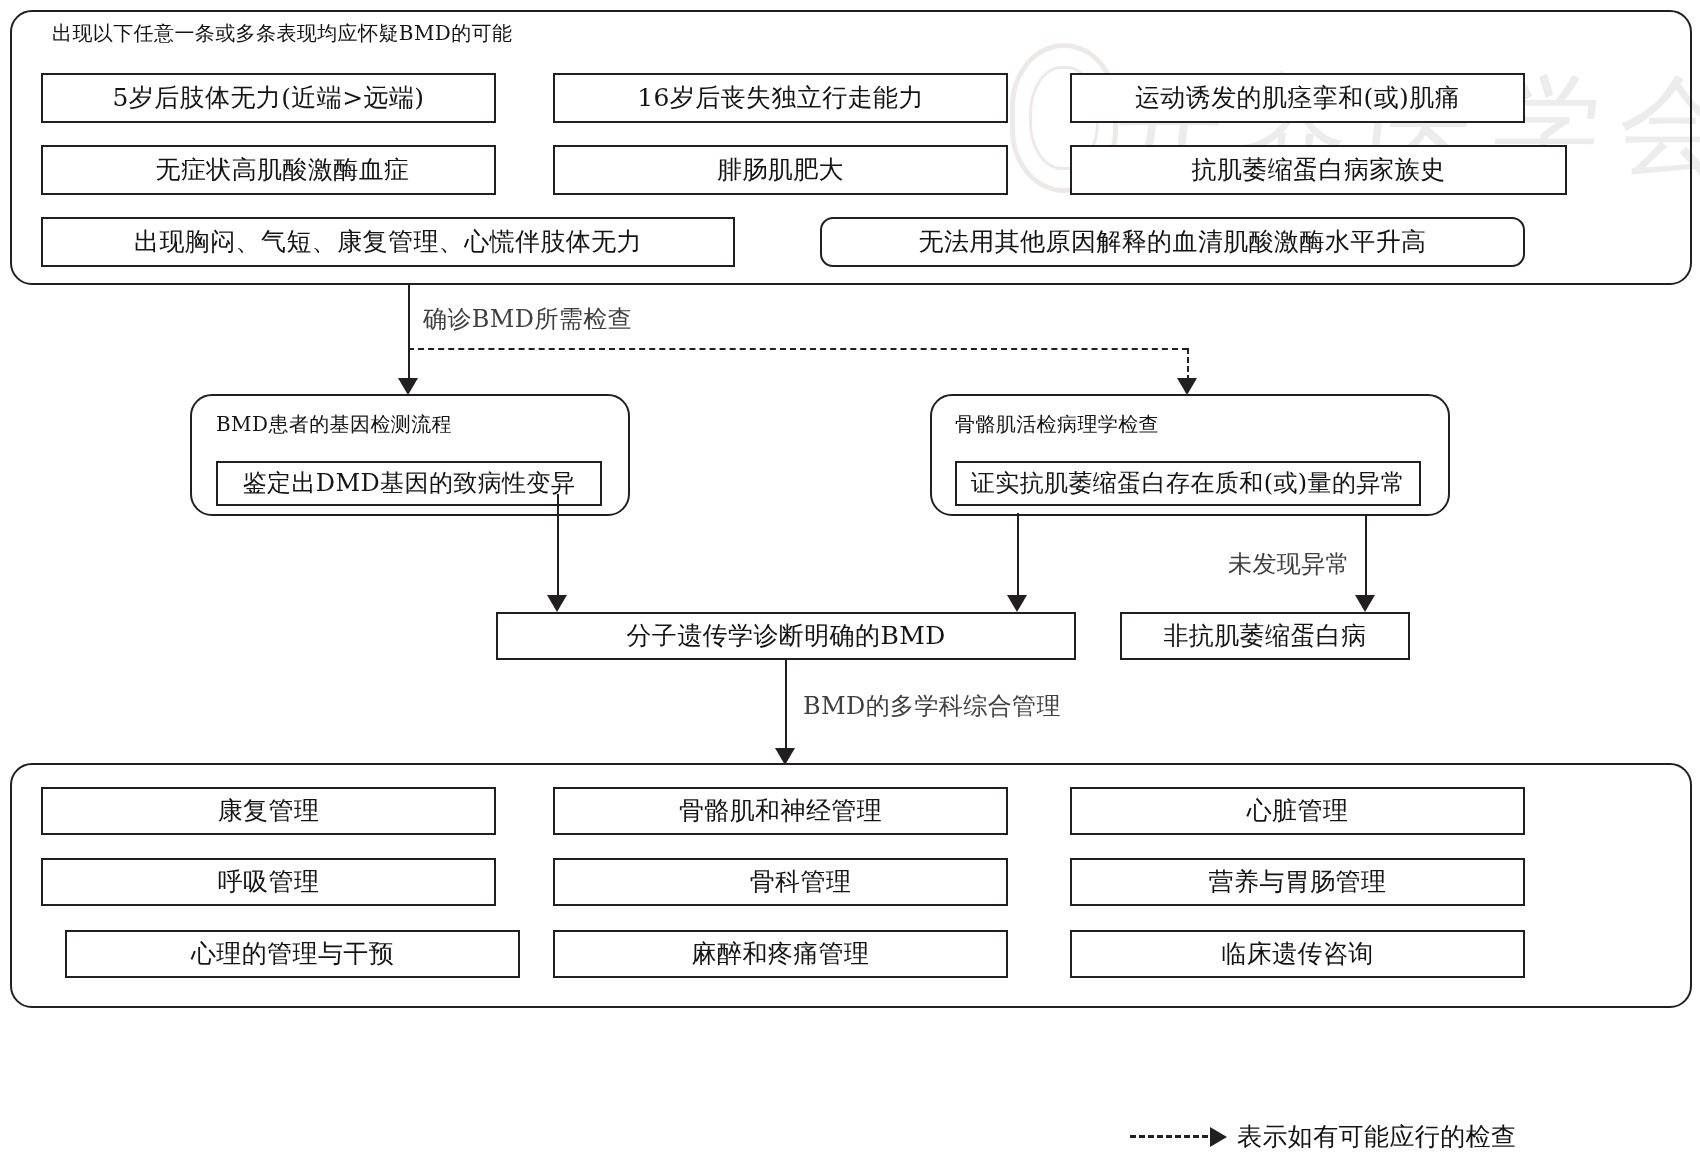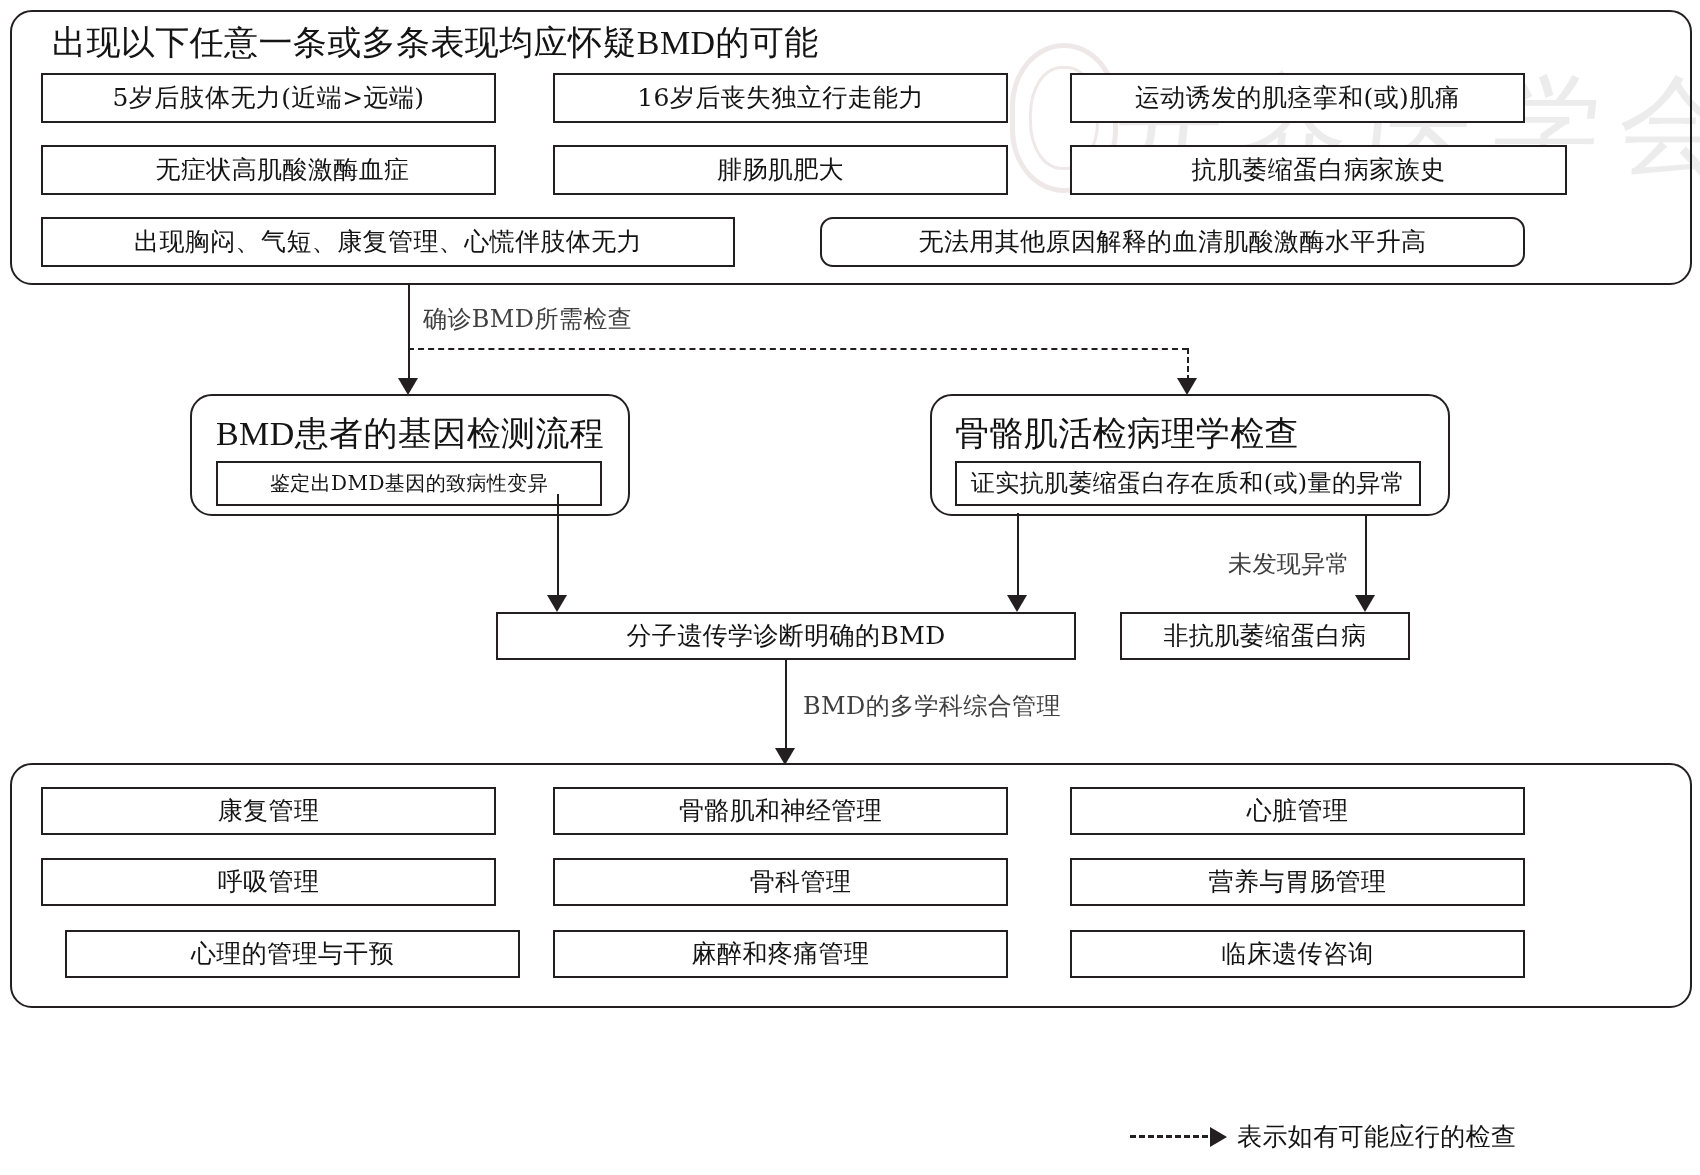--- a/index.html
+++ b/index.html
@@ -27,24 +27,23 @@
     justify-content: center;
     text-align: center;
     color: #141414;
     font-size: 25px;
     line-height: 1.15;
     letter-spacing: .4px;
   }
   .panel-title {
     position: absolute;
     color: #141414;
-    font-size: 34px;
+    font-size: 20px;
     white-space: nowrap;
     letter-spacing: .4px;
-    font-family: Liberation Serif, serif;
   }
   .edge-label {
     position: absolute;
     color: #404040;
     font-size: 24px;
     white-space: nowrap;
     letter-spacing: .4px;
   }
 
   
@@ -137,21 +136,21 @@
   <div class="arrowhead" style="left:398px; top:378px;"></div>
 
   <div class="hline-dash" style="left:408px; top:348px; width:780px;"></div>
   <div class="vline-dash" style="left:1187px; top:348px; height:42px;"></div>
   <div class="arrowhead" style="left:1177px; top:378px;"></div>
 
   <div class="edge-label" style="left:423px; top:303px;">确诊BMD所需检查</div>
 
   <div class="panel" style="left:190px; top:394px; width:440px; height:122px;"></div>
   <div class="panel-title" style="left:216px; top:411px;">BMD患者的基因检测流程</div>
-  <div class="sqbox" style="left:216px; top:461px; width:386px; height:45px; font-size:20px;">鉴定出DMD基因的致病性变异</div>
+  <div class="sqbox" style="left:216px; top:461px; width:386px; height:45px; font-size:24px;">鉴定出DMD基因的致病性变异</div>
 
   <div class="panel" style="left:930px; top:394px; width:520px; height:122px;"></div>
   <div class="panel-title" style="left:955px; top:411px;">骨骼肌活检病理学检查</div>
   <div class="sqbox" style="left:955px; top:461px; width:466px; height:45px; font-size:24px;">证实抗肌萎缩蛋白存在质和(或)量的异常</div>
 
   <div class="vline" style="left:557px; top:494px; height:104px;"></div>
   <div class="arrowhead" style="left:547px; top:595px;"></div>
 
   <div class="vline" style="left:1017px; top:513px; height:85px;"></div>
   <div class="arrowhead" style="left:1007px; top:595px;"></div>

